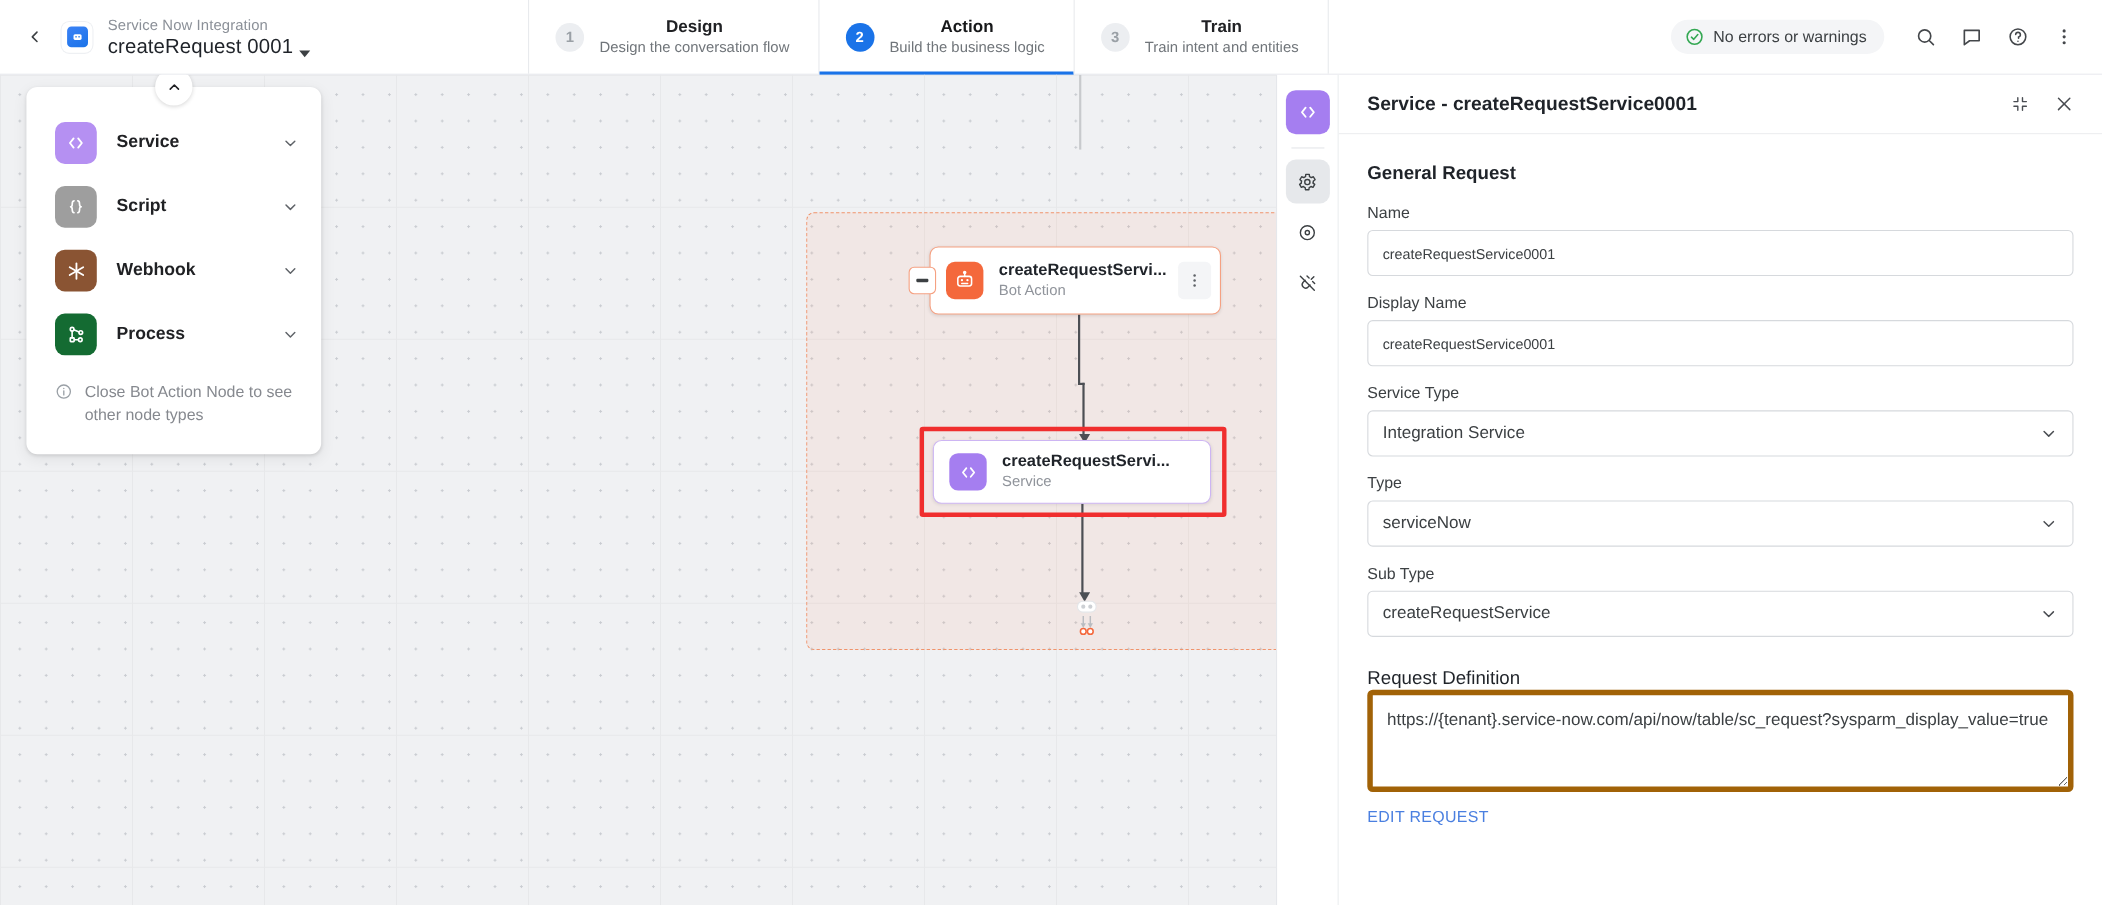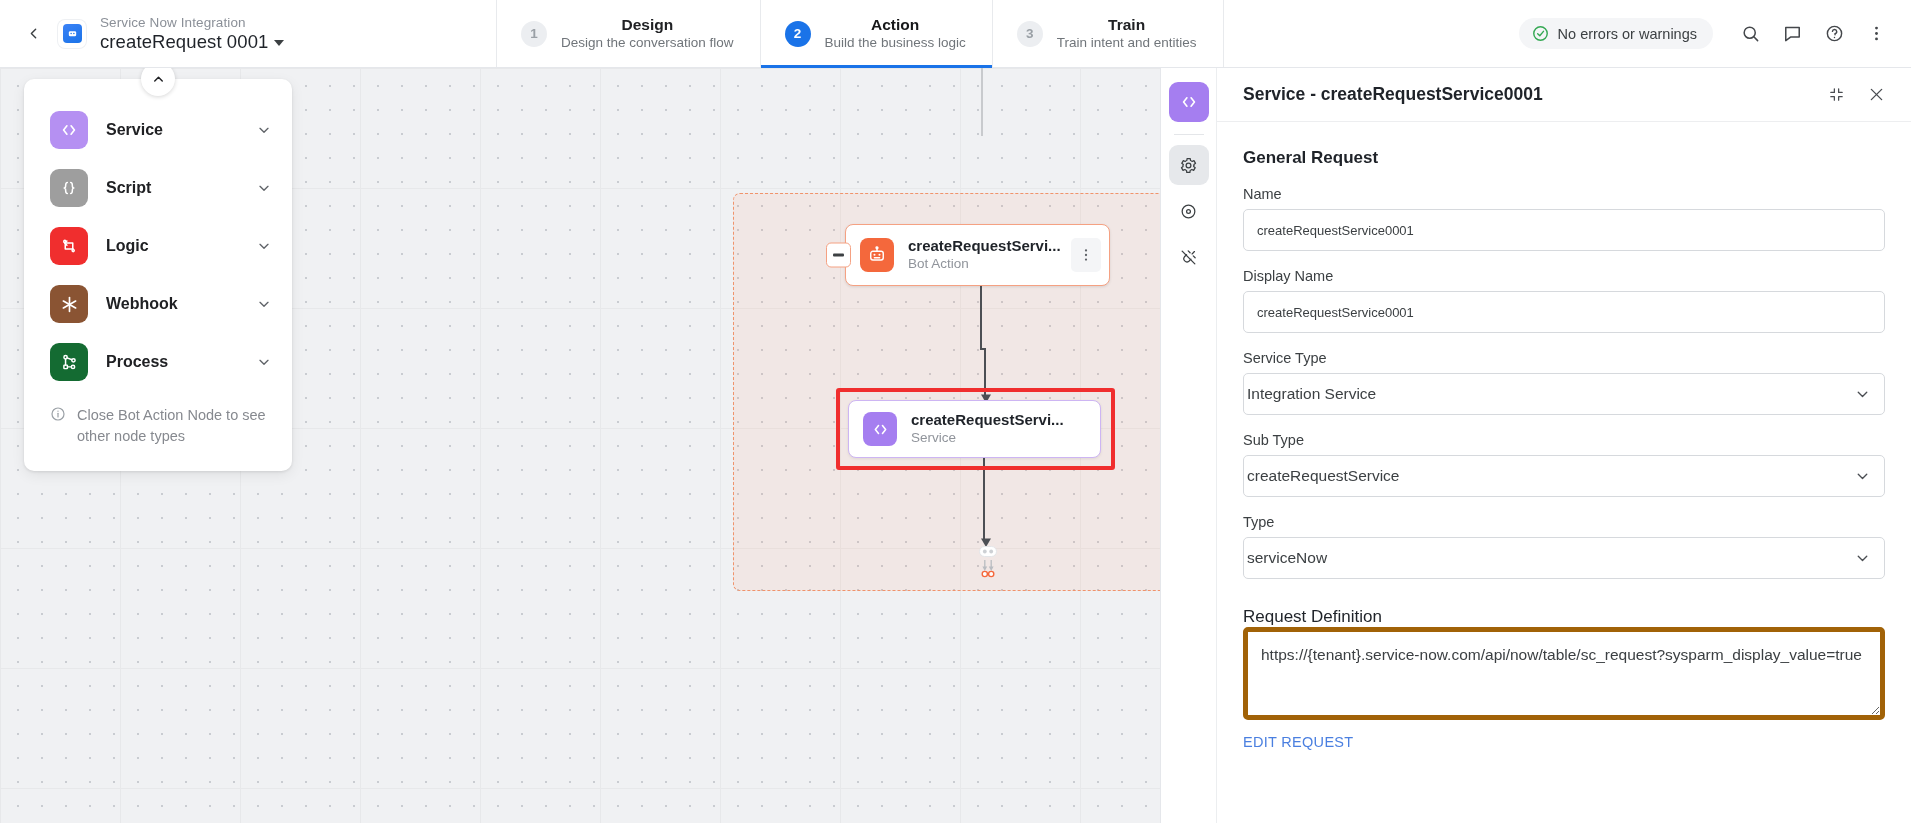--- a/index.html
+++ b/index.html
@@ -14,22 +14,22 @@
   
   .topbar {
     position: absolute; top: 0; left: 0;
     width: 1911px; height: 68px;
     background: #ffffff;
     border-bottom: 1px solid #e5e7eb;
     display: flex; align-items: stretch;
   }
   .tb-left {
     display: flex; align-items: center;
-    padding-left: 2px;
-    width: 480px; flex: 0 0 480px; margin-left: 16px;
+    padding-left: 16px;
+    width: 480px; flex: 0 0 480px;
   }
   .back-chevron {
     width: 30px; height: 30px;
     display: flex; align-items: center; justify-content: center;
     cursor: pointer; color: #3c4043;
   }
   .app-logo {
     width: 28px; height: 28px; margin-left: 10px; margin-right: 14px;
     border-radius: 7px;
     background: #ffffff;
@@ -37,21 +37,21 @@
     flex: 0 0 auto;
     box-shadow: 0 0 0 1px #eef0f3;
   }
   .app-logo-inner {
     width: 19px; height: 19px; border-radius: 4px;
     background: linear-gradient(150deg, #3b82f6 0%, #1a73e8 100%);
     display: flex; align-items: center; justify-content: center;
   }
   .title-block { display: flex; flex-direction: column; justify-content: center; line-height: 1.15; }
   .bot-subtitle { font-size: 13.5px; color: #8b9098; letter-spacing: .1px; }
-  .bot-title-row { display: flex; align-items: center; gap: 6px; cursor: pointer; }
+  .bot-title-row { display: flex; align-items: flex-end; gap: 6px; cursor: pointer; }
   .bot-title { font-size: 18.5px; color: #1f2329; letter-spacing: .1px; }
   .caret-down {
     width: 0; height: 0;
     border-left: 5px solid transparent; border-right: 5px solid transparent;
     border-top: 6px solid #3c4043; margin-top: 3px;
   }
 
   .steps { display: flex; align-items: stretch; }
   .step {
     display: flex; align-items: center; gap: 14px;
@@ -262,21 +262,21 @@
   .finput {
     width: 100%; height: 42px;
     border: 1px solid #d6d9dd; border-radius: 5px;
     padding: 0 13px; font-size: 13px; color: #3c4043;
     font-family: "Liberation Sans", sans-serif;
     background: #ffffff;
   }
   .fselect {
     width: 100%; height: 42px;
     border: 1px solid #d6d9dd; border-radius: 5px;
-    padding: 0 38px 0 3px; font-size: 15.5px; color: #3c4043;
+    padding: 0 38px 0 13px; font-size: 15.5px; color: #3c4043;
     background: #ffffff;
     display: flex; align-items: center;
     cursor: pointer; position: relative;
   }
   .fselect .chev { position: absolute; right: 13px; top: 50%; transform: translateY(-50%); color: #4a4d52; display: flex; }
 
   .sec-title2 { font-size: 17px; font-weight: normal; color: #1f2329; margin: 28px 0 0; }
   .ftextarea {
     width: 100%; height: 93px;
     border: 5px solid #a16207; border-radius: 5px;
@@ -415,37 +415,20 @@
           </svg>
       </div>
       <div class="pal-label">Script</div>
       <div class="pal-chev">
         <svg width="16" height="16" viewBox="0 0 24 24" fill="none" stroke="currentColor" stroke-width="2" stroke-linecap="round" stroke-linejoin="round">
             <polyline points="6 9.5 12 15.5 18 9.5"></polyline>
           </svg>
       </div>
     </div>
 
-    <div class="pal-item">
-      <div class="pal-ic" style="background:#f02e2e">
-        <svg width="20" height="20" viewBox="0 0 24 24" fill="none" stroke="#ffffff" stroke-width="1.8" stroke-linecap="round" stroke-linejoin="round">
-            <path d="M7 8.5h9.5v7.5"></path>
-            <polyline points="9.5 6 7 8.5 9.5 11"></polyline>
-            <path d="M17 15.5H7.5V8"></path>
-            <circle cx="17" cy="17.5" r="1.3"></circle>
-            <circle cx="7" cy="6.5" r="1.3"></circle>
-          </svg>
-      </div>
-      <div class="pal-label">Logic</div>
-      <div class="pal-chev">
-        <svg width="16" height="16" viewBox="0 0 24 24" fill="none" stroke="currentColor" stroke-width="2" stroke-linecap="round" stroke-linejoin="round">
-            <polyline points="6 9.5 12 15.5 18 9.5"></polyline>
-          </svg>
-      </div>
-    </div>
 
     <div class="pal-item">
       <div class="pal-ic" style="background:#8a5433">
         <svg width="21" height="21" viewBox="0 0 24 24" fill="none" stroke="#ffffff" stroke-width="1.9" stroke-linecap="round">
             <line x1="12" y1="4" x2="12" y2="20"></line>
             <line x1="5" y1="8" x2="19" y2="16"></line>
             <line x1="5" y1="16" x2="19" y2="8"></line>
           </svg>
       </div>
       <div class="pal-label">Webhook</div>
@@ -648,41 +631,41 @@
           <span>Integration Service</span>
           <span class="chev">
             <svg width="17" height="17" viewBox="0 0 24 24" fill="none" stroke="currentColor" stroke-width="1.9" stroke-linecap="round" stroke-linejoin="round">
                 <polyline points="6 9.5 12 15.5 18 9.5"></polyline>
               </svg>
           </span>
         </div>
       </div>
 
       <div class="field">
+        <div class="flabel">Type</div>
+        <div class="fselect">
+          <span>serviceNow</span>
+          <span class="chev">
+            <svg width="17" height="17" viewBox="0 0 24 24" fill="none" stroke="currentColor" stroke-width="1.9" stroke-linecap="round" stroke-linejoin="round">
+                <polyline points="6 9.5 12 15.5 18 9.5"></polyline>
+              </svg>
+          </span>
+        </div>
+      </div>
+
+      <div class="field">
         <div class="flabel">Sub Type</div>
         <div class="fselect">
           <span>createRequestService</span>
           <span class="chev">
             <svg width="17" height="17" viewBox="0 0 24 24" fill="none" stroke="currentColor" stroke-width="1.9" stroke-linecap="round" stroke-linejoin="round">
                 <polyline points="6 9.5 12 15.5 18 9.5"></polyline>
               </svg>
           </span>
         </div>
       </div>
 
-      <div class="field">
-        <div class="flabel">Type</div>
-        <div class="fselect">
-          <span>serviceNow</span>
-          <span class="chev">
-            <svg width="17" height="17" viewBox="0 0 24 24" fill="none" stroke="currentColor" stroke-width="1.9" stroke-linecap="round" stroke-linejoin="round">
-                <polyline points="6 9.5 12 15.5 18 9.5"></polyline>
-              </svg>
-          </span>
-        </div>
-      </div>
-
       <div class="sec-title2">Request Definition</div>
       <textarea class="ftextarea" style="">https://{tenant}.service-now.com/api/now/table/sc_request?sysparm_display_value=true</textarea>
       <div class="edit-link">EDIT REQUEST</div>
     </div>
   </div>
 </div>
 
 </body></html>

